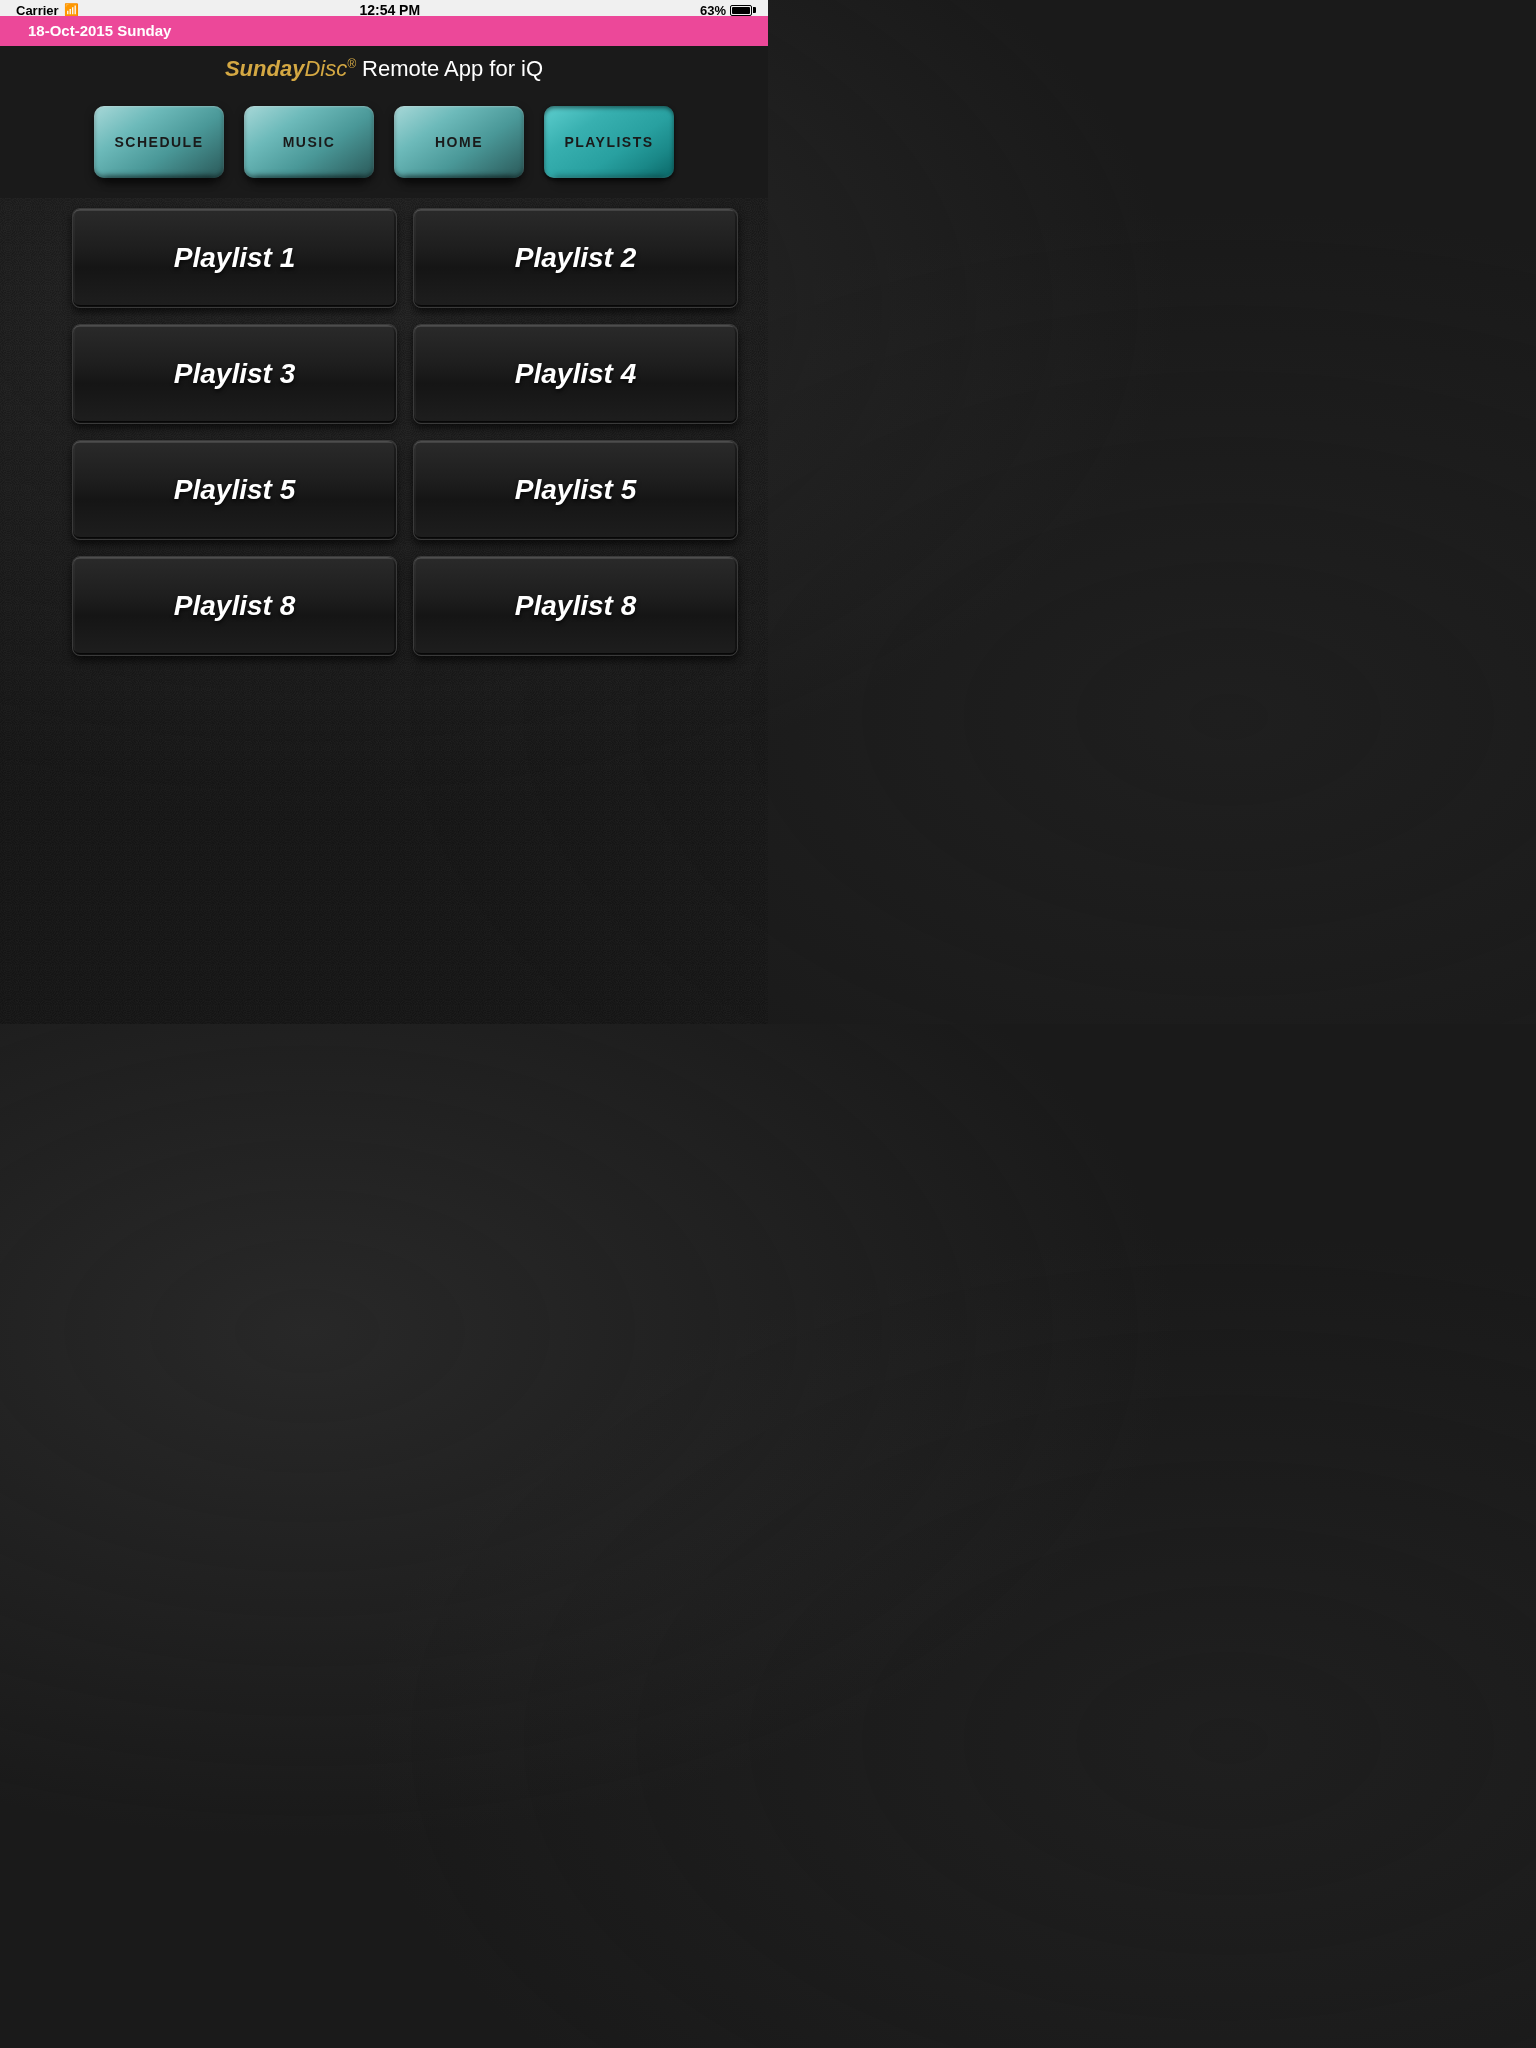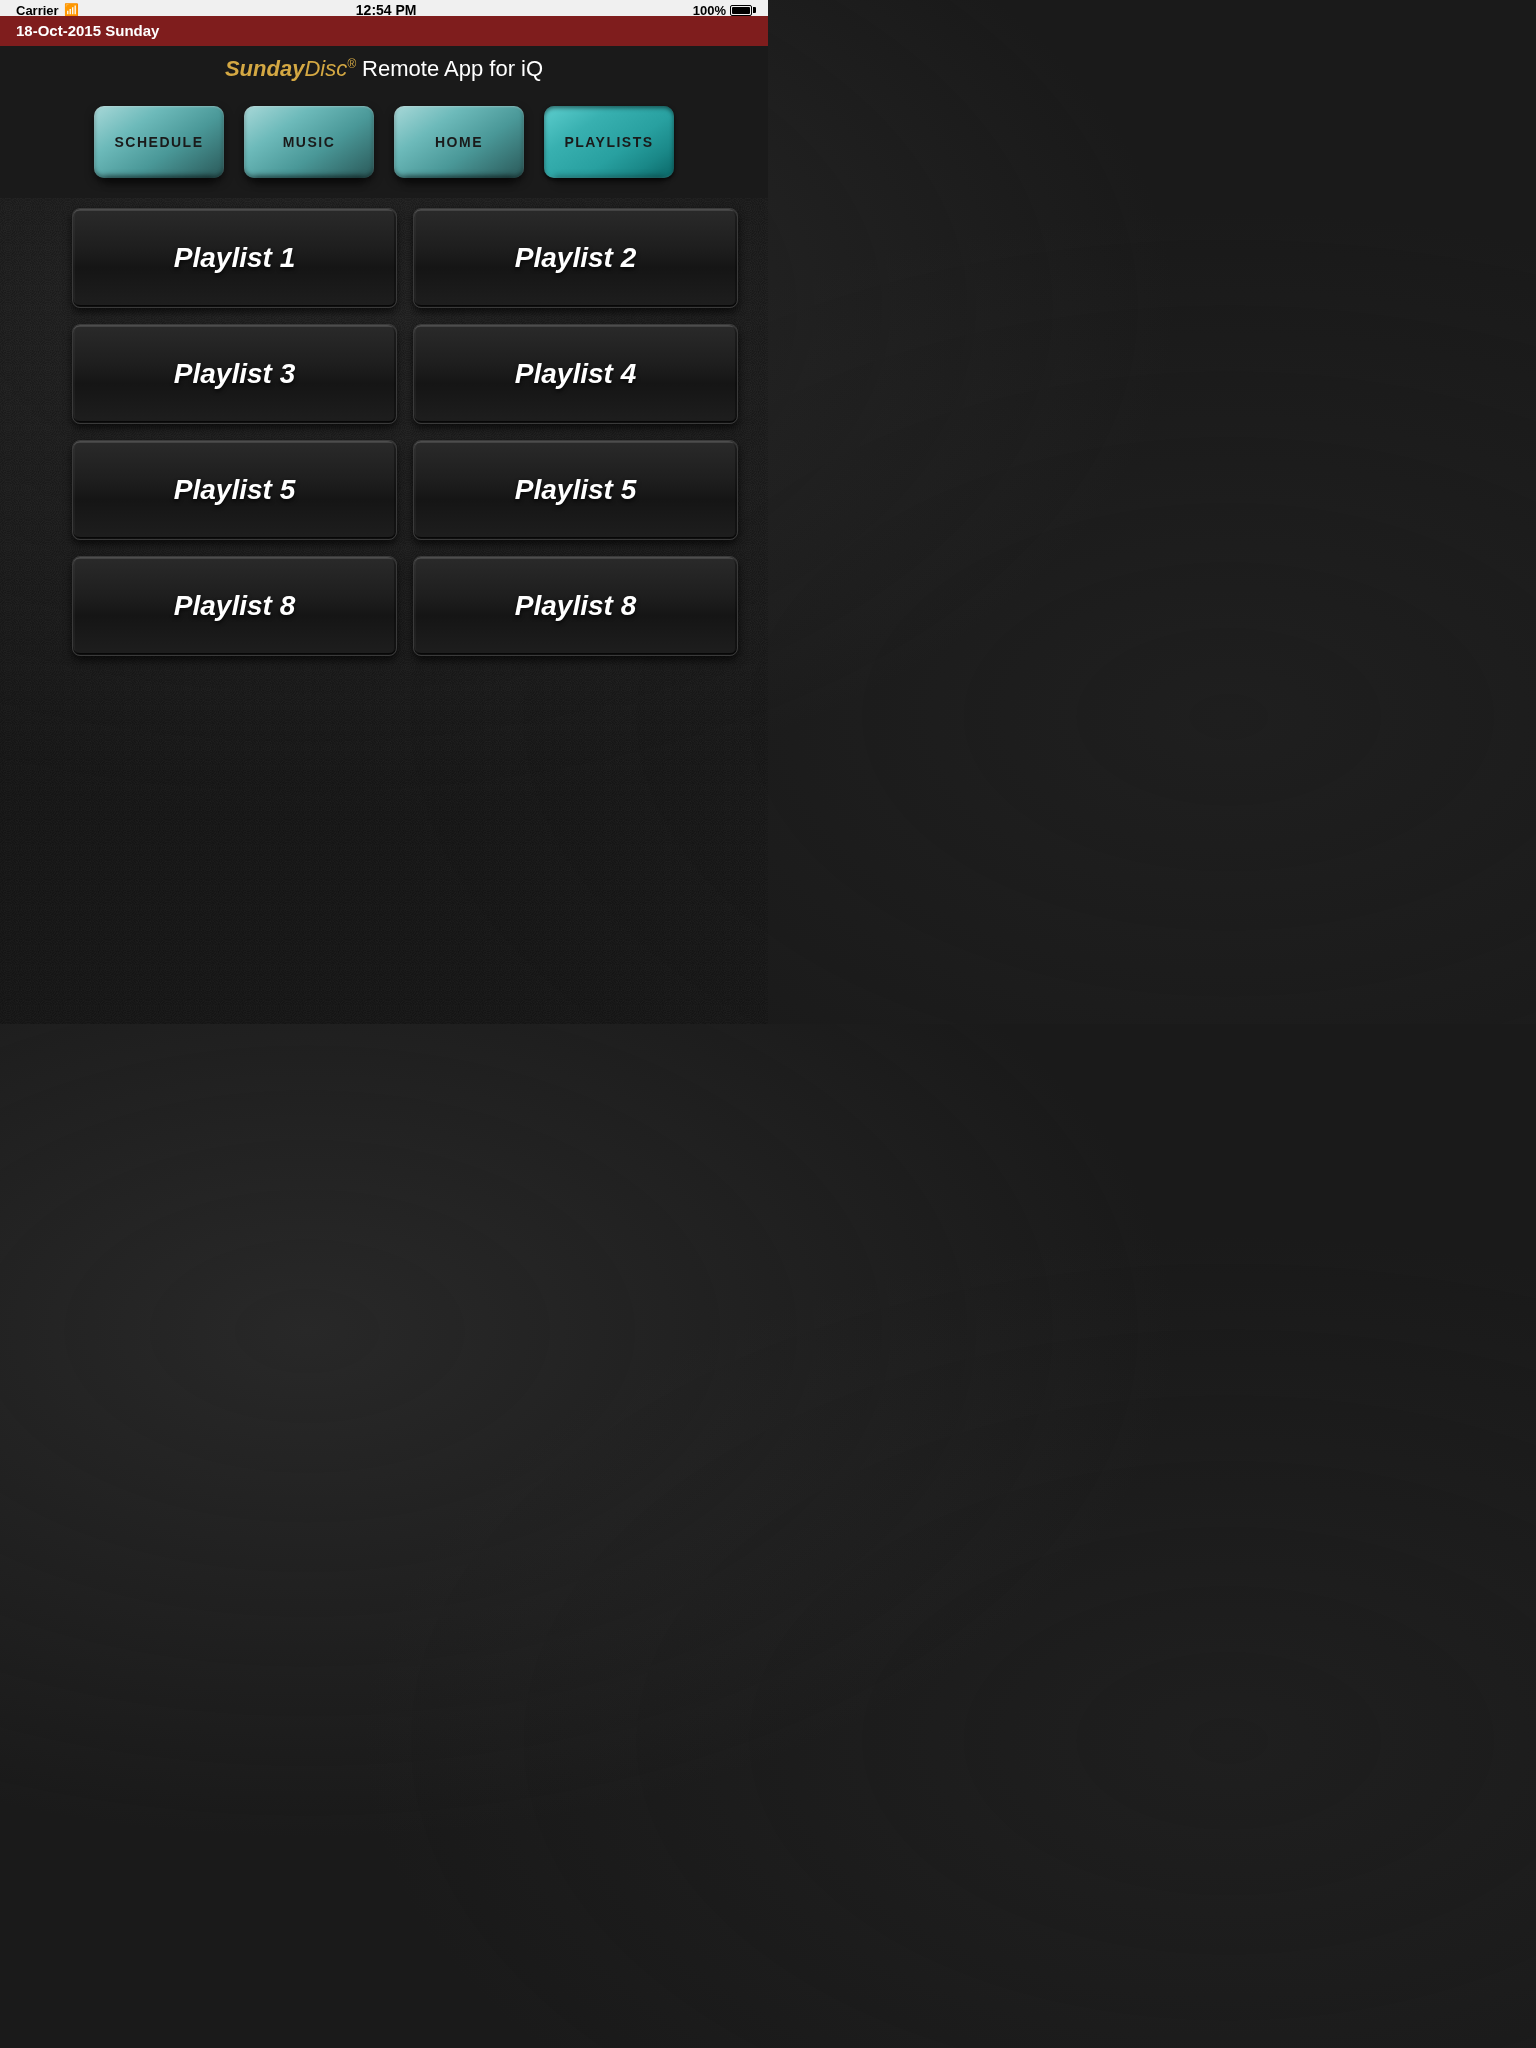--- a/index.html
+++ b/index.html
@@ -75,22 +75,22 @@
       bottom: 1px;
       right: 1px;
       background: #000;
       border-radius: 1px;
     }
 
     
     .date-bar {
       position: relative;
       z-index: 10;
-      background: #7f1d1d;
-      padding: 6px 16px;
+      background: #ec4899;
+      padding: 6px 28px;
     }
 
     .date-text {
       color: #ffffff;
       font-size: 15px;
       font-weight: 700;
     }
 
     
     .app-header {
@@ -258,21 +258,21 @@
 </head>
 <body>
 
 <div class="status-bar">
   <div class="status-left">
     <span>Carrier</span>
     <span class="wifi-icon">📶</span>
   </div>
   <div class="status-center">12:54 PM</div>
   <div class="status-right">
-    <span>100%</span>
+    <span>63%</span>
     <span class="battery-icon">
       <span class="battery-fill"></span>
     </span>
   </div>
 </div>
 
 <div class="date-bar">
   <span class="date-text">18-Oct-2015 Sunday</span>
 </div>
 

